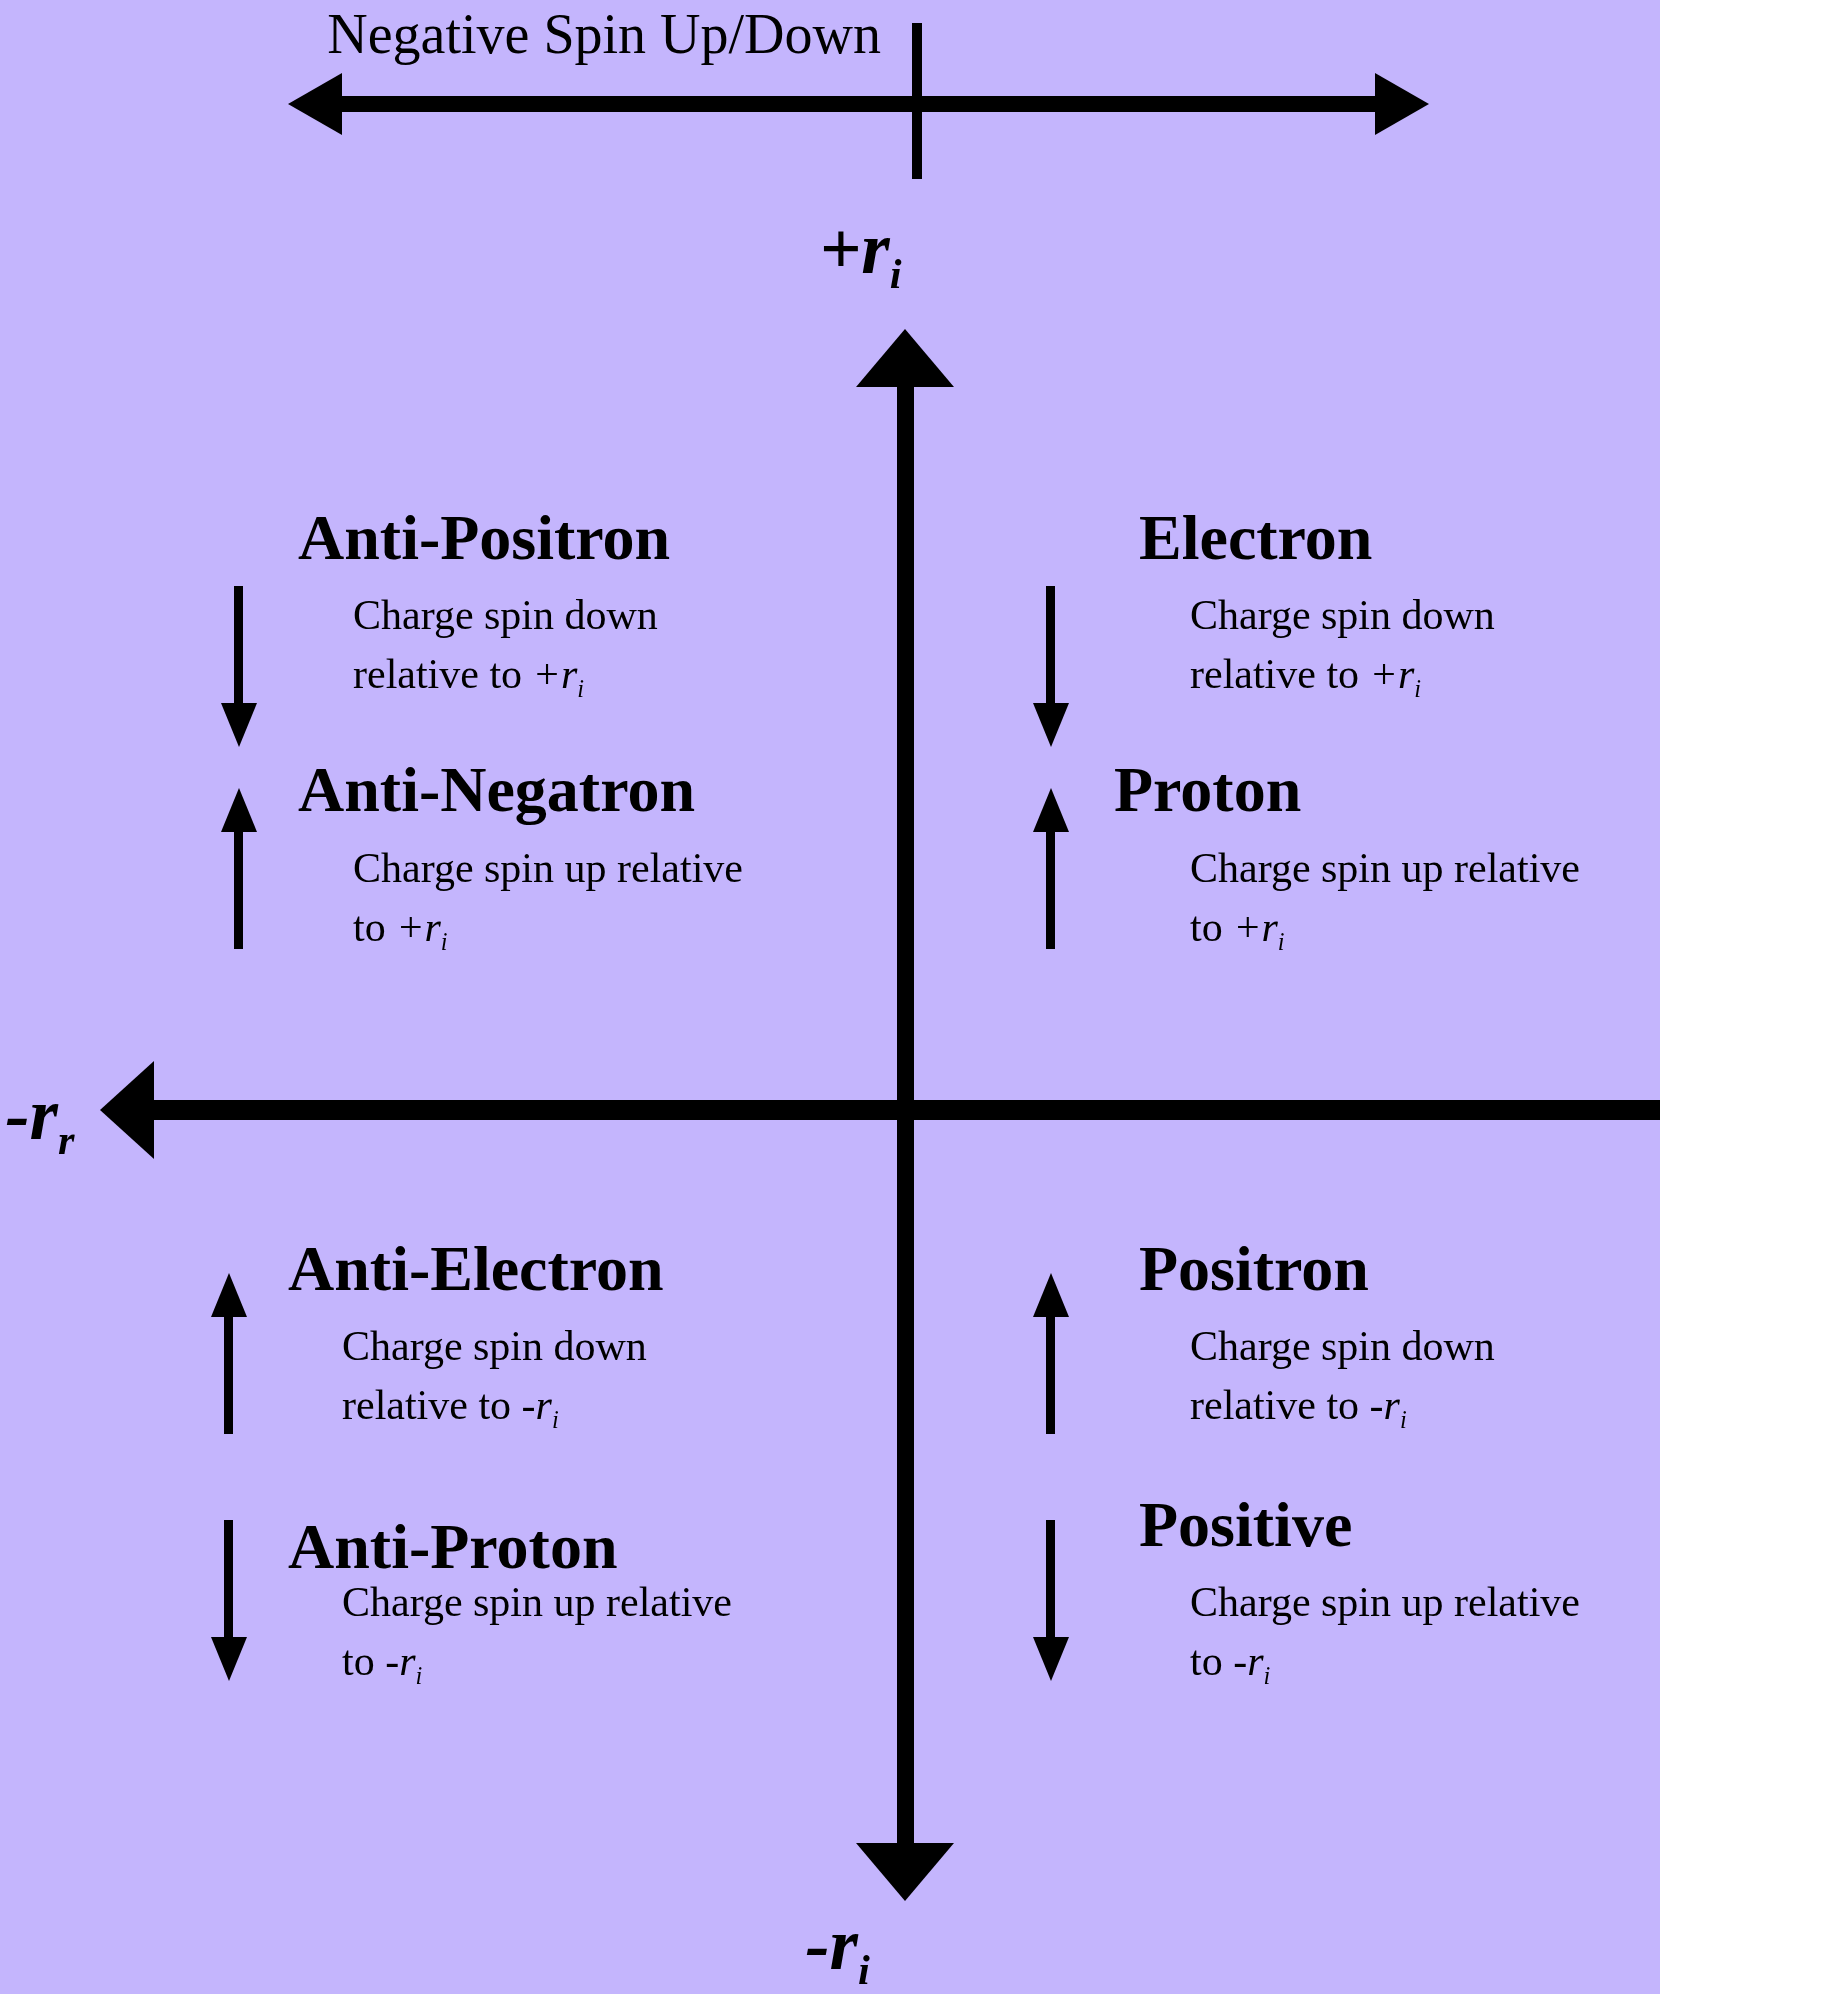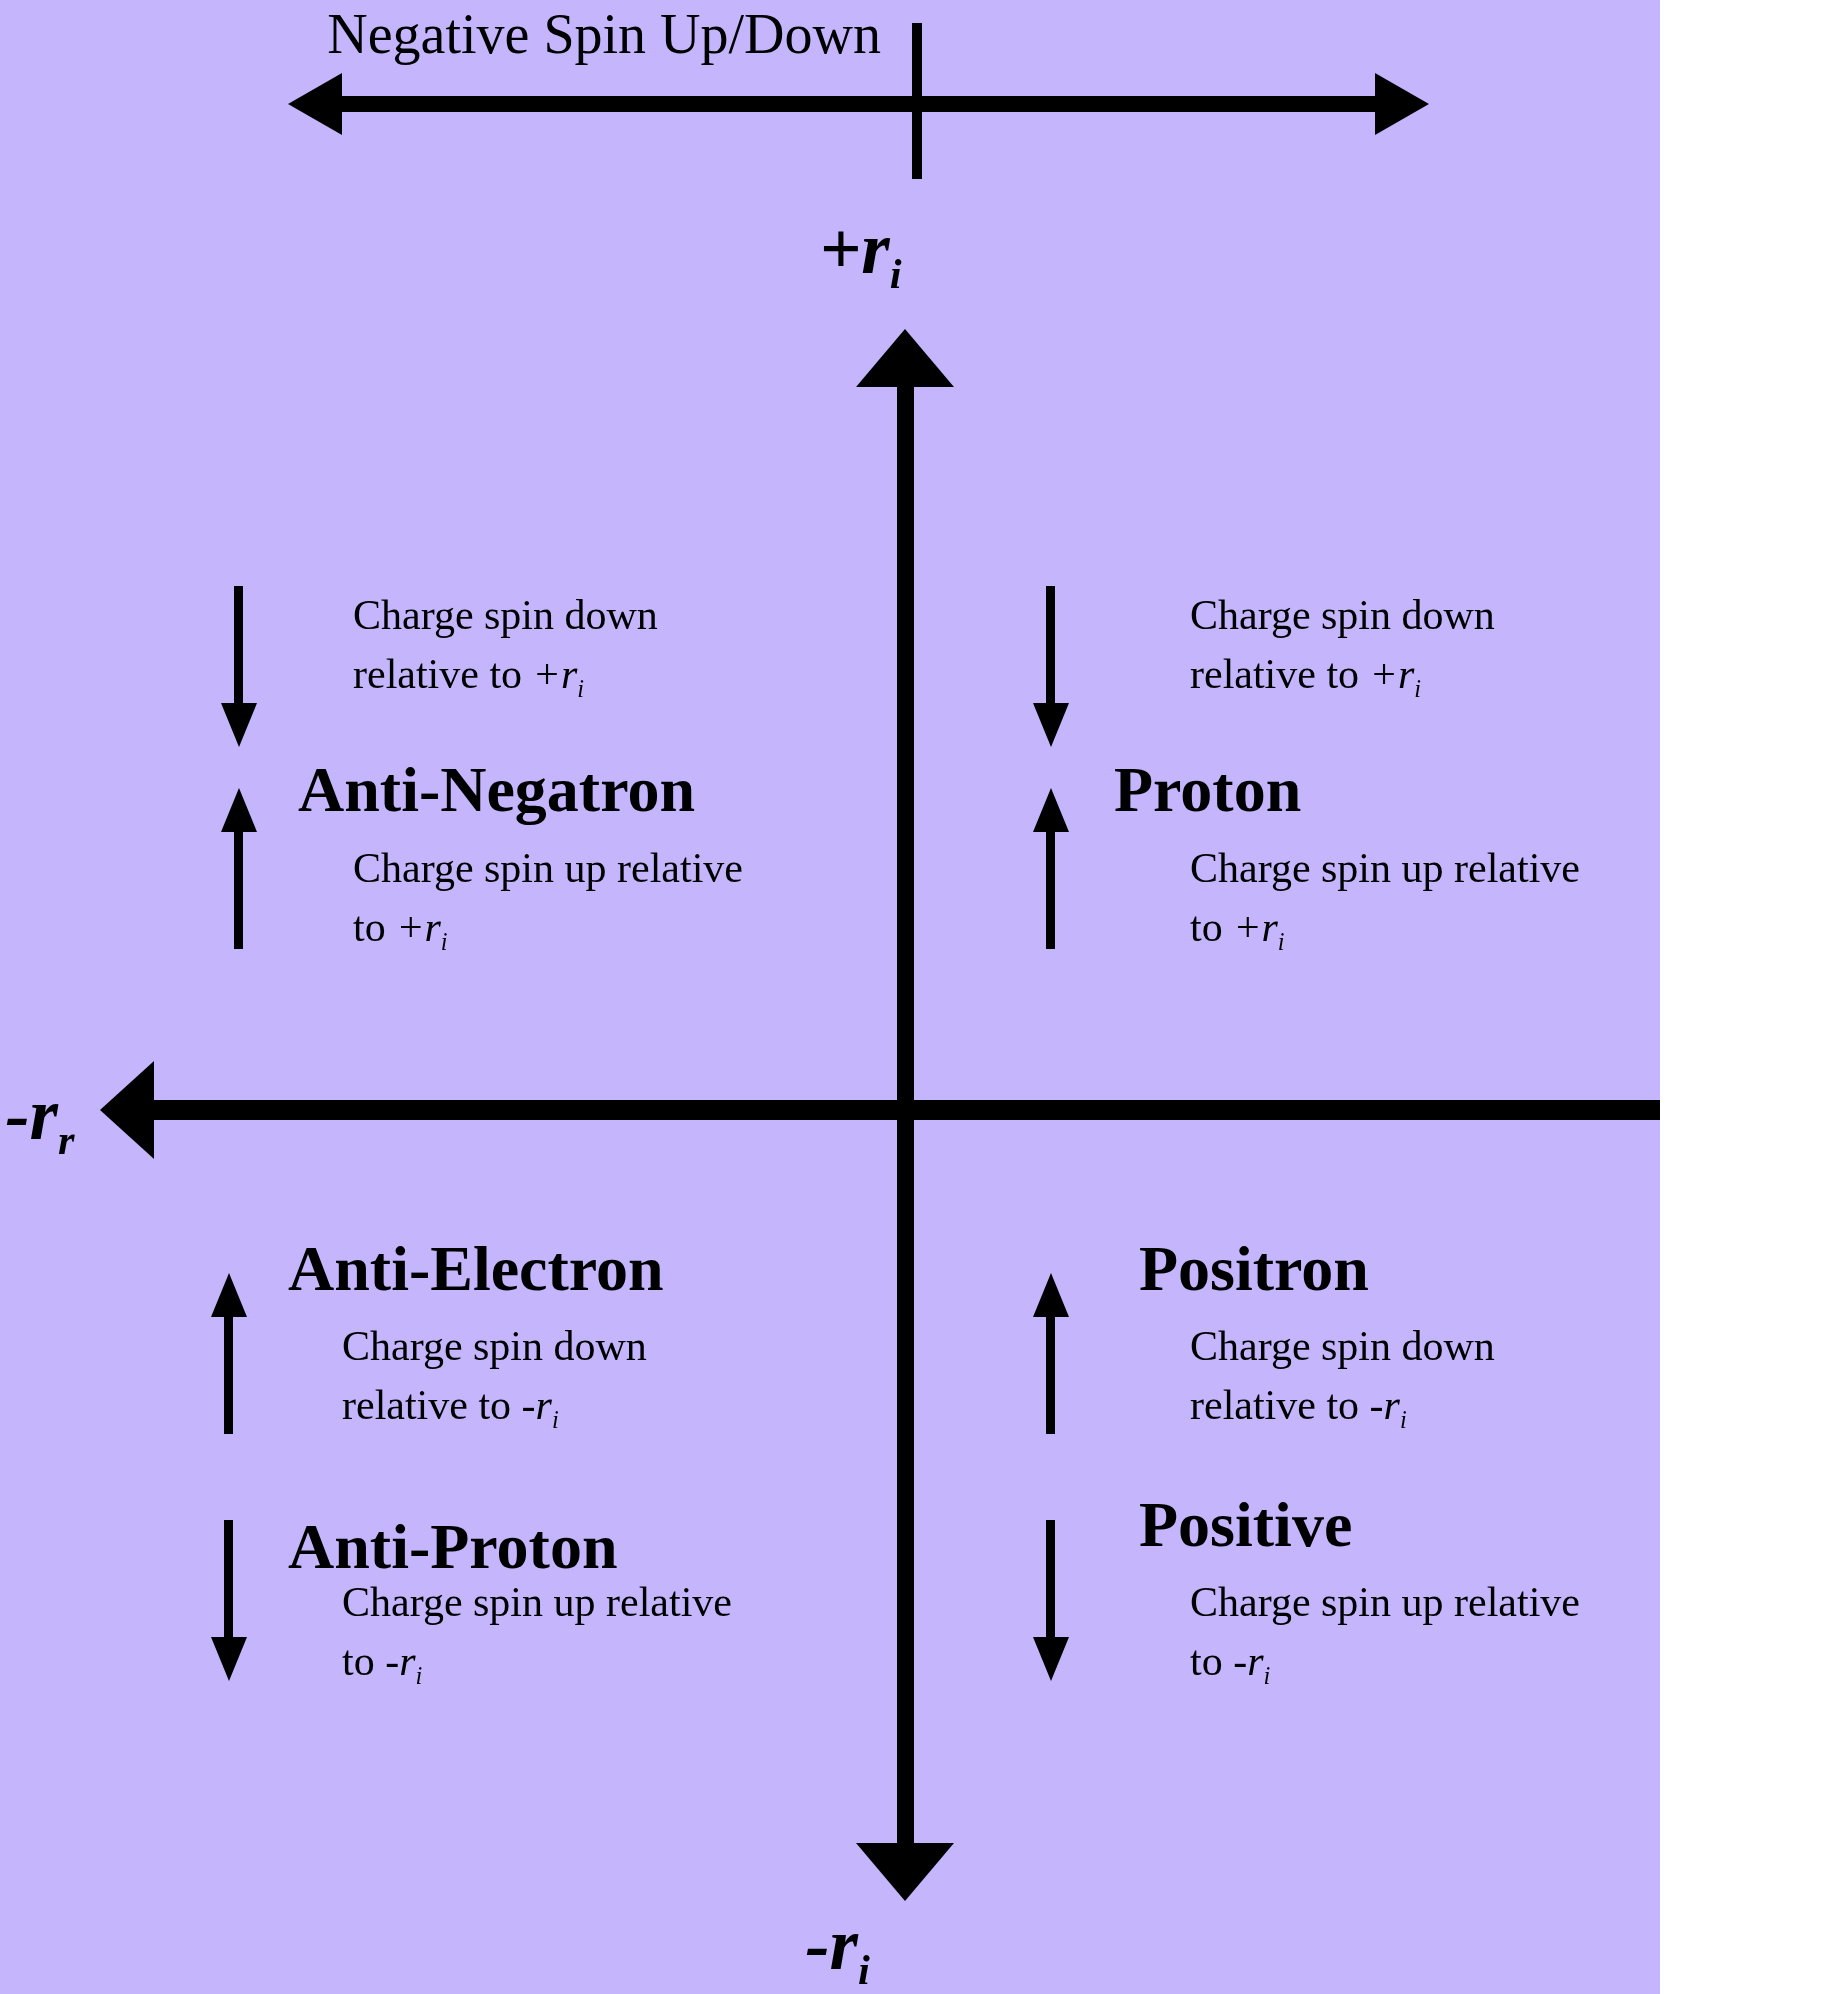--- a/index.html
+++ b/index.html
@@ -89,39 +89,41 @@
   <div class="abs axis-label" style="left:1731px; top:1081px; width:114px; text-align:left;"><span class="mref"><span>+r</span><sub>r</sub></span></div>
 
   <div class="abs tri tri-up" style="left:856px; top:329px;"></div>
   <div class="abs v-shaft" style="left:897px; top:386px; height:1460px;"></div>
   <div class="abs tri tri-down" style="left:856px; top:1843px;"></div>
 
   <div class="abs tri tri-west" style="left:100px; top:1061px;"></div>
   <div class="abs h-shaft" style="left:150px; top:1100px; width:1517px;"></div>
   <div class="abs tri tri-east" style="left:1666px; top:1061px;"></div>
 
+  <div class="abs entry-title" style="left:298px; top:506px;">Anti-Positron</div>
   <div class="abs spin-arrow" style="left:220px; top:586px;">
     <div class="shaft"></div>
     <div class="head-down"></div>
   </div>
   <div class="abs entry-desc" style="left:353px; top:586px;">
     <span>Charge spin down</span><br>
     <span>relative to </span><span class="mref"><span>+r</span><sub>i</sub></span>
   </div>
 
   <div class="abs spin-arrow" style="left:220px; top:788px;">
     <div class="head-up"></div>
     <div class="shaft"></div>
   </div>
   <div class="abs entry-title" style="left:298px; top:758px;">Anti-Negatron</div>
   <div class="abs entry-desc" style="left:353px; top:839px;">
     <span>Charge spin up relative</span><br>
     <span>to </span><span class="mref"><span>+r</span><sub>i</sub></span>
   </div>
 
+  <div class="abs entry-title" style="left:1139px; top:506px;">Electron</div>
   <div class="abs spin-arrow" style="left:1032px; top:586px;">
     <div class="shaft"></div>
     <div class="head-down"></div>
   </div>
   <div class="abs entry-desc" style="left:1190px; top:586px;">
     <span>Charge spin down</span><br>
     <span>relative to </span><span class="mref"><span>+r</span><sub>i</sub></span>
   </div>
 
   <div class="abs spin-arrow" style="left:1032px; top:788px;">

